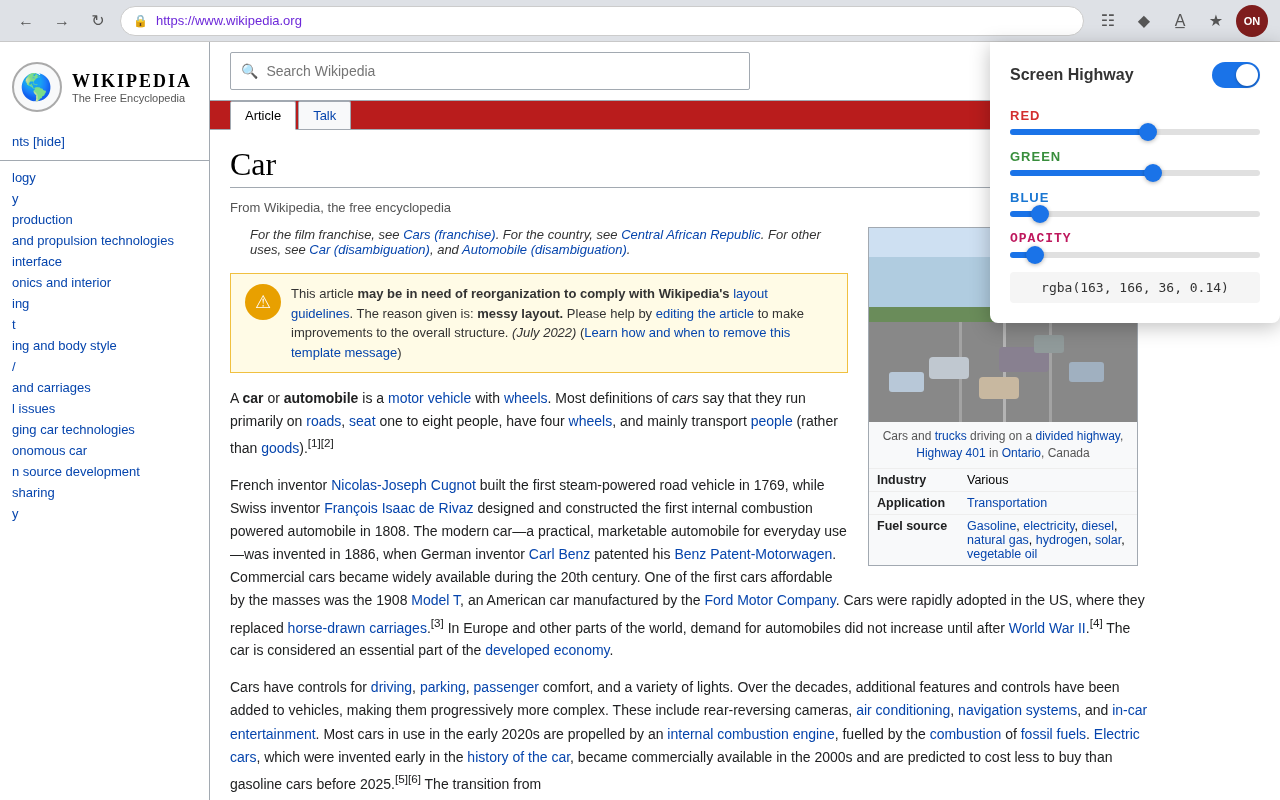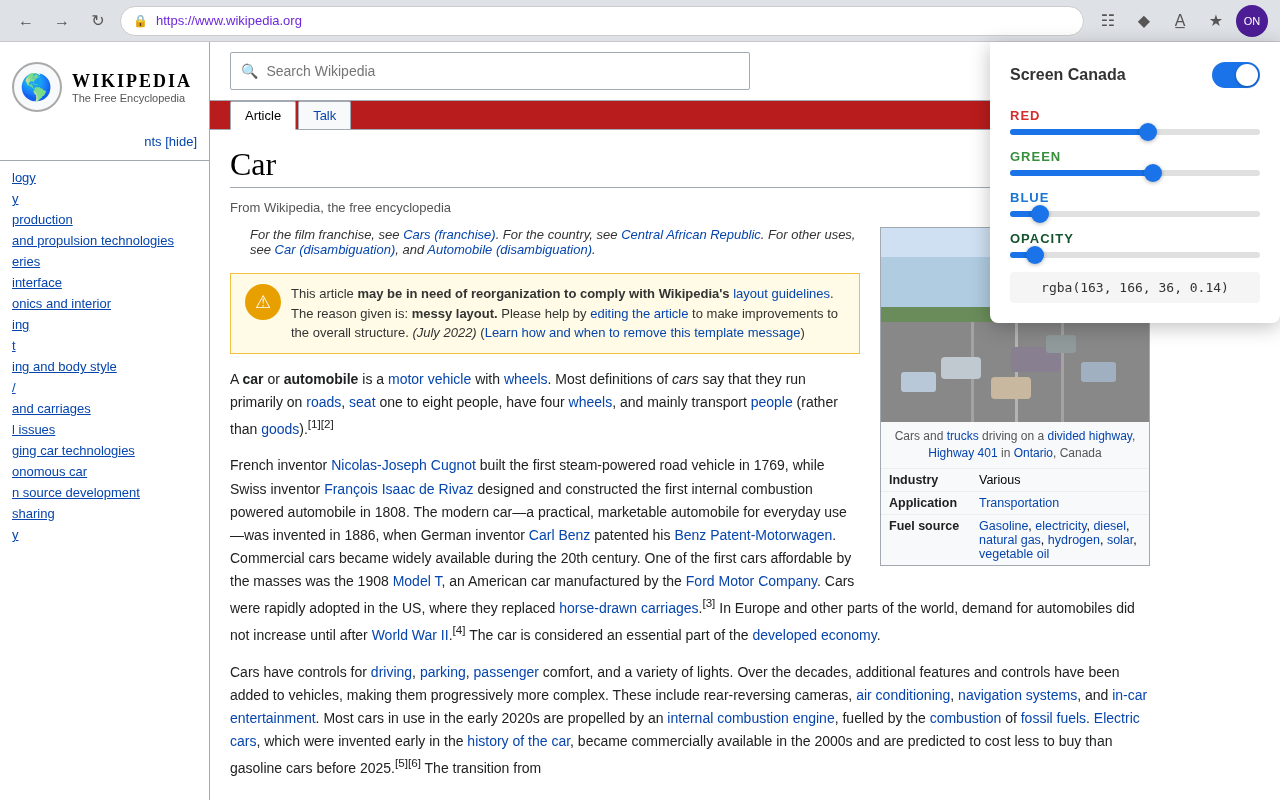--- a/index.html
+++ b/index.html
@@ -28,23 +28,23 @@
     }
     .address-bar .lock-icon { color: #555; font-size: 12px; }
     .address-bar .url { color: #6d28d9; }
     .toolbar-icons { display: flex; gap: 4px; align-items: center; }
     .toolbar-icon-btn {
       width: 32px; height: 32px; border-radius: 4px; background: transparent;
       border: none; cursor: pointer; display: flex; align-items: center; justify-content: center;
       color: #555; font-size: 16px;
     }
     .extension-badge {
-      width: 32px; height: 32px; border-radius: 50%; background: #4c1d95;
+      width: 32px; height: 32px; border-radius: 50%; background: #7f1d1d;
       display: flex; align-items: center; justify-content: center;
-      color: white; font-size: 11px; font-weight: normal; cursor: pointer; text-align: right;
+      color: white; font-size: 11px; font-weight: bold; cursor: pointer; text-align: right;
     }
 
     
     .wiki-container {
       display: flex;
       height: calc(800px - 42px);
       background: white;
     }
 
     
@@ -55,21 +55,21 @@
       padding: 10px 0;
       background: white;
       flex-shrink: 0;
     }
     .sidebar-logo {
       display: flex; align-items: center; padding: 10px 12px 16px; gap: 10px;
     }
     .sidebar-nav { padding: 0 0 8px; }
     .sidebar-item {
       padding: 3px 12px; font-size: 13px; color: #0645ad; cursor: pointer;
-      white-space: nowrap; overflow: hidden; text-overflow: ellipsis; text-decoration: underline;
+      white-space: nowrap; overflow: hidden; text-overflow: ellipsis;
     }
     .sidebar-divider { border-top: 1px solid #a2a9b1; margin: 6px 0; }
     .search-box {
       display: flex; align-items: center;
       border: 1px solid #a2a9b1; border-radius: 2px;
       width: 520px; height: 38px; padding: 0 10px; gap: 8px;
       background: white;
     }
     .search-box input {
       border: none; outline: none; font-size: 14px; flex: 1; color: #333;
@@ -111,21 +111,21 @@
     .warning-text { font-size: 13px; color: #333; line-height: 1.5; }
     .warning-text b { font-weight: bold; }
 
     
     .article-text { font-size: 14px; color: #202122; line-height: 1.65; margin-bottom: 14px; }
     .article-text b { font-weight: bold; }
 
     
     .infobox {
       float: right; border: 1px solid #a2a9b1; background: #f8f9fa;
-      margin: 0 0 16px 20px; width: 270px; font-size: 13px;
+      margin: 0 12px 16px 20px; width: 270px; font-size: 13px;
     }
     .infobox-title {
       background: #cee0f2; text-align: center; padding: 6px;
       font-size: 15px; font-weight: bold; font-family: Georgia, serif;
     }
     .infobox-caption { text-align: center; padding: 6px 8px; font-size: 12px; color: #555; line-height: 1.4; }
     .infobox table { width: 100%; border-collapse: collapse; }
     .infobox td { padding: 4px 8px; vertical-align: top; border-top: 1px solid #eee; font-size: 12.5px; }
     .infobox td:first-child { font-weight: bold; white-space: nowrap; color: #202122; width: 90px; }
 
@@ -151,21 +151,21 @@
     .toggle-knob {
       width: 22px; height: 22px; background: white; border-radius: 50%;
       position: absolute; top: 2px; right: 2px;
       box-shadow: 0 1px 3px rgba(0,0,0,0.3);
     }
     .slider-row { margin-bottom: 14px; }
     .slider-label { font-size: 13px; font-weight: bold; color: #555; margin-bottom: 6px; letter-spacing: 1px; }
     .slider-label.red { color: #d32f2f; }
     .slider-label.green { color: #388e3c; }
     .slider-label.blue { color: #1976d2; }
-    .slider-label.opacity { color: #14532d; }
+    .slider-label.opacity { color: #be185d; font-family: Liberation Mono, monospace; }
     .slider-track {
       width: 100%; height: 6px; background: #e0e0e0; border-radius: 3px;
       position: relative; cursor: pointer;
     }
     .slider-fill {
       height: 100%; background: #1a73e8; border-radius: 3px;
       position: absolute; left: 0; top: 0;
     }
     .slider-thumb {
       width: 18px; height: 18px; background: #1a73e8; border-radius: 50%;
@@ -207,31 +207,30 @@
   <div class="sidebar">
     <div class="sidebar-logo">
 
       <div style="width:50px;height:50px;border-radius:50%;border:2px solid #aaa;background:#f8f9fa;display:flex;align-items:center;justify-content:center;font-size:26px;">🌎</div>
       <div>
         <div style="font-family:'Linux Libertine',Georgia,serif;font-size:18px;font-weight:bold;letter-spacing:2px;">WIKIPEDIA</div>
         <div style="font-size:11px;color:#555;">The Free Encyclopedia</div>
       </div>
     </div>
 
-    <div style="padding: 4px 12px 4px; text-align: right;">
+    <div style="padding: 4px 12px 4px;">
       <span style="color:#0645ad;font-size:13px;cursor:pointer;">nts [hide]</span>
     </div>
     <div class="sidebar-divider"></div>
 
     <div class="sidebar-nav">
       <div class="sidebar-item">logy</div>
       <div class="sidebar-item">y</div>
       <div class="sidebar-item">production</div>
       <div class="sidebar-item">and propulsion technologies</div>
-      <div class="sidebar-item">eries</div>
       <div class="sidebar-item">interface</div>
       <div class="sidebar-item">onics and interior</div>
       <div class="sidebar-item">ing</div>
       <div class="sidebar-item">t</div>
       <div class="sidebar-item">ing and body style</div>
       <div class="sidebar-item">/</div>
       <div class="sidebar-item">and carriages</div>
       <div class="sidebar-item">l issues</div>
       <div class="sidebar-item">ging car technologies</div>
       <div class="sidebar-item">onomous car</div>
@@ -337,21 +336,21 @@
         <p class="article-text">
           Cars have controls for <a class="link">driving</a>, <a class="link">parking</a>, <a class="link">passenger</a> comfort, and a variety of lights. Over the decades, additional features and controls have been added to vehicles, making them progressively more complex. These include rear-reversing cameras, <a class="link">air conditioning</a>, <a class="link">navigation systems</a>, and <a class="link">in-car entertainment</a>. Most cars in use in the early 2020s are propelled by an <a class="link">internal combustion engine</a>, fuelled by the <a class="link">combustion</a> of <a class="link">fossil fuels</a>. <a class="link">Electric cars</a>, which were invented early in the <a class="link">history of the car</a>, became commercially available in the 2000s and are predicted to cost less to buy than gasoline cars before 2025.<sup>[5][6]</sup> The transition from
         </p>
       </div>
     </div>
   </div>
 </div>
 
 <div class="screen-shader-popup">
   <div class="shader-header">
-    <span class="shader-title">Screen Canada</span>
+    <span class="shader-title">Screen Highway</span>
     <div class="toggle-switch">
       <div class="toggle-knob"></div>
     </div>
   </div>
 
   <div class="slider-row">
     <div class="slider-label red">RED</div>
     <div class="slider-track">
       <div class="slider-fill" style="width:55%;"></div>
       <div class="slider-thumb" style="left:calc(55% - 9px);"></div>

